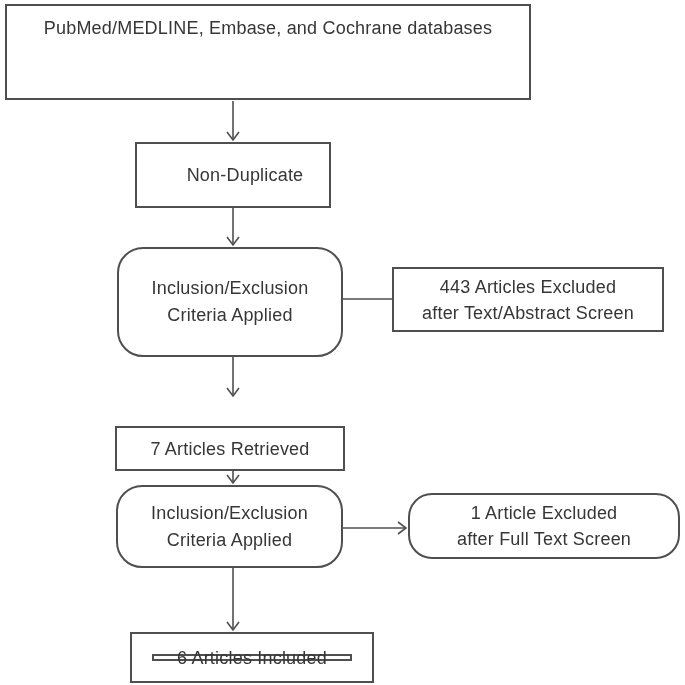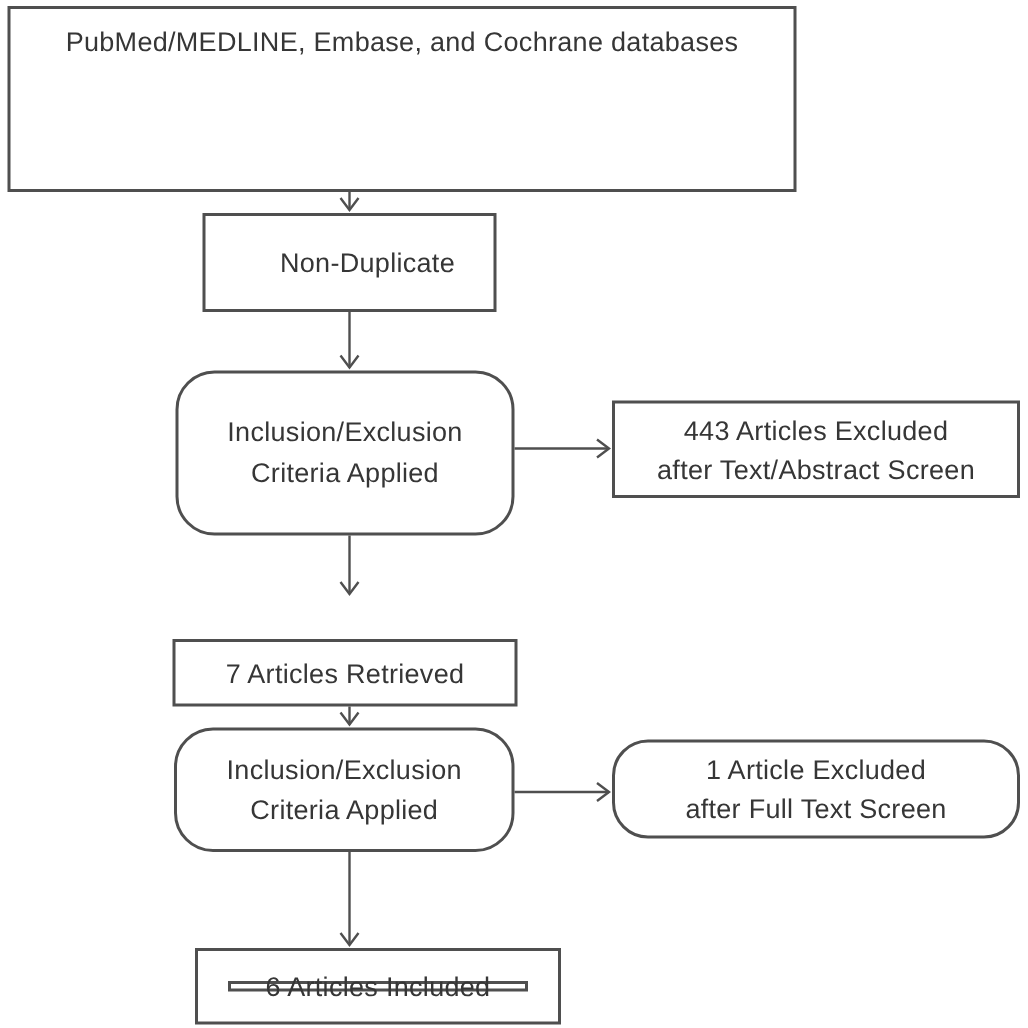--- a/index.html
+++ b/index.html
@@ -40,32 +40,32 @@
     flex-direction:column;
     align-items:center;
     justify-content:center;
     text-align:center;
     color:var(--text);
     font-size:18px;
     line-height:26px;
     letter-spacing:0.2px;
   }
   .box-databases{
-    left:5px;top:4px;width:526px;height:124px;
+    left:5px;top:4px;width:526px;height:96px;
     justify-content:flex-start;
     padding-top:9px;
     row-gap:26px;
   }
   .box-screened{ left:135px;top:142px;width:196px;height:66px;padding-left:24px; }
   .box-criteria-1{
     left:117px;top:247px;width:226px;height:110px;
     border-radius:26px;
     line-height:27px;
   }
-  .box-excluded-1{ left:408px;top:267px;width:272px;height:65px; }
+  .box-excluded-1{ left:392px;top:267px;width:272px;height:65px; }
   .box-retrieved{ left:115px;top:398px;width:230px;height:45px;margin-top:28px; }
   .box-criteria-2{
     left:116px;top:485px;width:227px;height:83px;
     border-radius:26px;
     line-height:27px;
   }
   .box-excluded-2{ left:408px;top:493px;width:272px;height:66px;border-radius:24px; }
   .box-included-outer{
     left:130px;top:632px;width:244px;height:51px;
     padding:20px;

